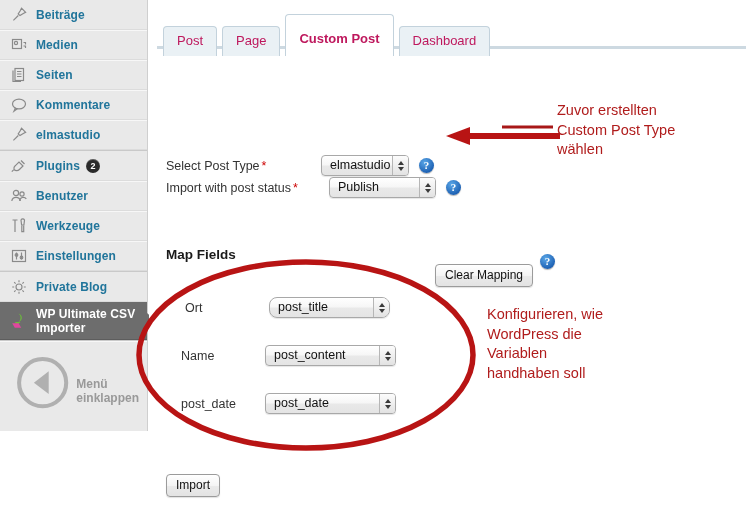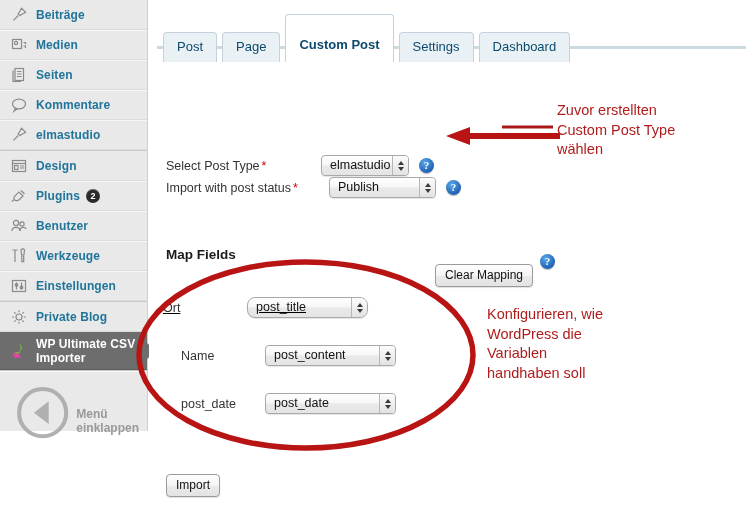--- a/index.html
+++ b/index.html
@@ -113,30 +113,30 @@
     align-items: flex-end;
     gap: 5px;
   }
   .tab {
     background: #eaf1f5;
     border: 1px solid #c3d2dc;
     border-bottom: none;
     border-radius: 4px 4px 0 0;
     padding: 6px 13px 7px 13px;
     font-size: 13px;
-    color: #0c4a6e;
+    color: #be185d;
     line-height: 16px;
     cursor: pointer;
     position: relative;
     z-index: 1;
   }
   .tab.active {
     background: #ffffff;
     font-weight: bold;
-    padding: 22px 13px 9px 13px;
+    padding: 16px 13px 9px 13px;
     border-color: #c3d2dc;
     z-index: 3;
   }
 
   
   #page-head {
     position: absolute;
     left: 17px; top: 74px;
     display: flex;
     align-items: center;
@@ -339,31 +339,20 @@
         </g>
       </svg>
       <span class="mi-label">elmastudio</span>
     </div>
   </div>
 
   <div class="menu-group">
     <div class="menu-item">
       <svg class="mi-icon" viewBox="0 0 20 20">
         <g fill="none" stroke="#8a8a8a" stroke-width="1.2">
-          <rect x="3.5" y="4.5" width="13" height="11"></rect>
-          <path d="M3.5 7.5 h13"></path>
-          <rect x="5.5" y="9.5" width="3.5" height="4"></rect>
-          <path d="M11 10 h4 M11 12 h4"></path>
-        </g>
-      </svg>
-      <span class="mi-label">Design</span>
-    </div>
-    <div class="menu-item">
-      <svg class="mi-icon" viewBox="0 0 20 20">
-        <g fill="none" stroke="#8a8a8a" stroke-width="1.2">
           <path d="M5 13.5 a3.8 3.8 0 0 0 5.4 0 L14 10 L10 6 L6.4 9.6 a3.8 3.8 0 0 0 -1.4 3.9 Z"></path>
           <path d="M12 4.5 L15.5 8"></path>
           <path d="M4.6 13.9 L2.8 15.7"></path>
         </g>
       </svg>
       <span class="mi-label">Plugins</span>
       <span class="badge">2</span>
     </div>
     <div class="menu-item">
       <svg class="mi-icon" viewBox="0 0 20 20">
@@ -429,21 +418,20 @@
 </div>
 
 <div id="content">
 
   <div id="tabbar">
     <div class="tab-rule"></div>
     <div class="tabs">
       <div class="tab">Post</div>
       <div class="tab">Page</div>
       <div class="tab active">Custom Post</div>
-      <div class="tab">Settings</div>
       <div class="tab">Dashboard</div>
     </div>
   </div>
 
 
   <div class="form-row" style="left:17px; top:127px;margin-top:28px;">
     <span class="form-label" style="width:155px;"><span>Select Post Type</span><span class="req">*</span></span>
     <span class="sel" style="width:88px;">
       <span class="sel-text">elmastudio</span>
       <span class="sel-step">
@@ -466,21 +454,21 @@
     <span class="help" style="margin-left:10px;">?</span>
   </div>
 
   <div id="map-fields-title">Map Fields</div>
 
   <div id="clear-map-wrap">
     <span class="btn">Clear Mapping</span>
     <span class="help">?</span>
   </div>
 
-  <div class="map-row" style="left:14px; top:297px;text-decoration:underline;">
+  <div class="map-row" style="left:36px; top:297px;">
     <span class="mlabel">Ort</span>
     <span class="sel" style="width:121px;border-radius:8px;">
       <span class="sel-text">post_title</span>
       <span class="sel-step">
           <span class="tri-up"></span>
           <span class="tri-dn"></span>
         </span>
     </span>
   </div>
 

